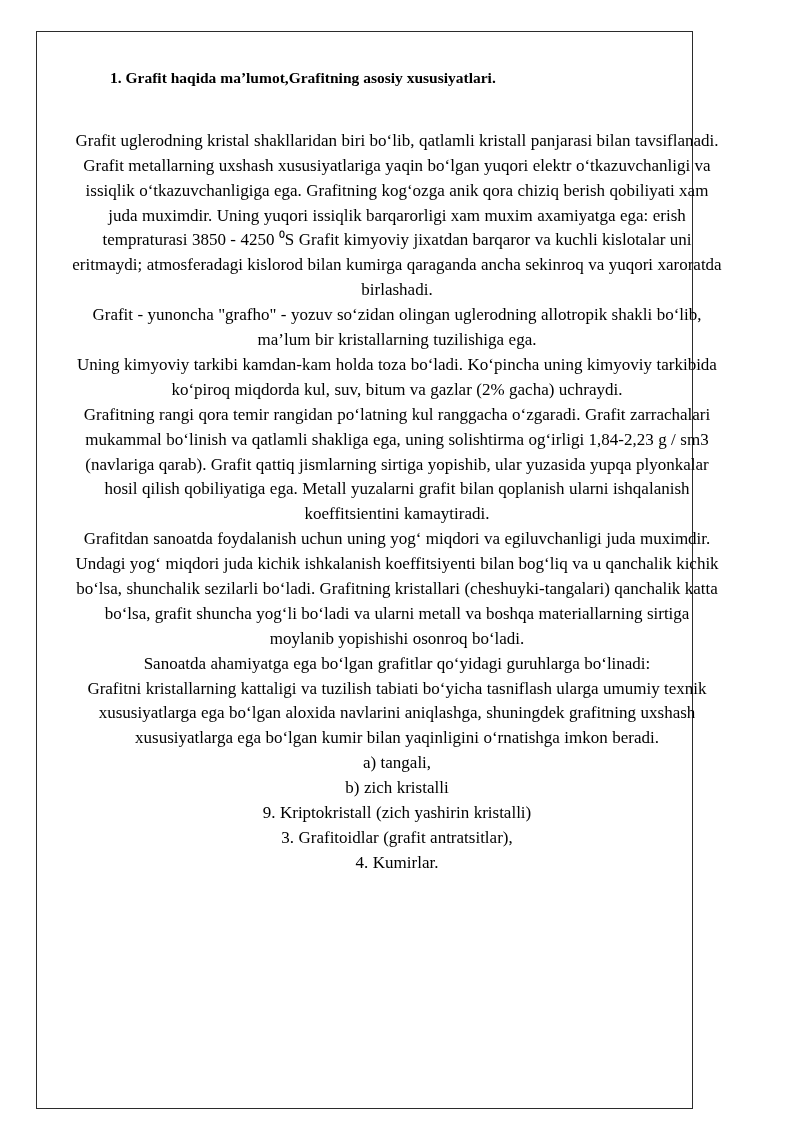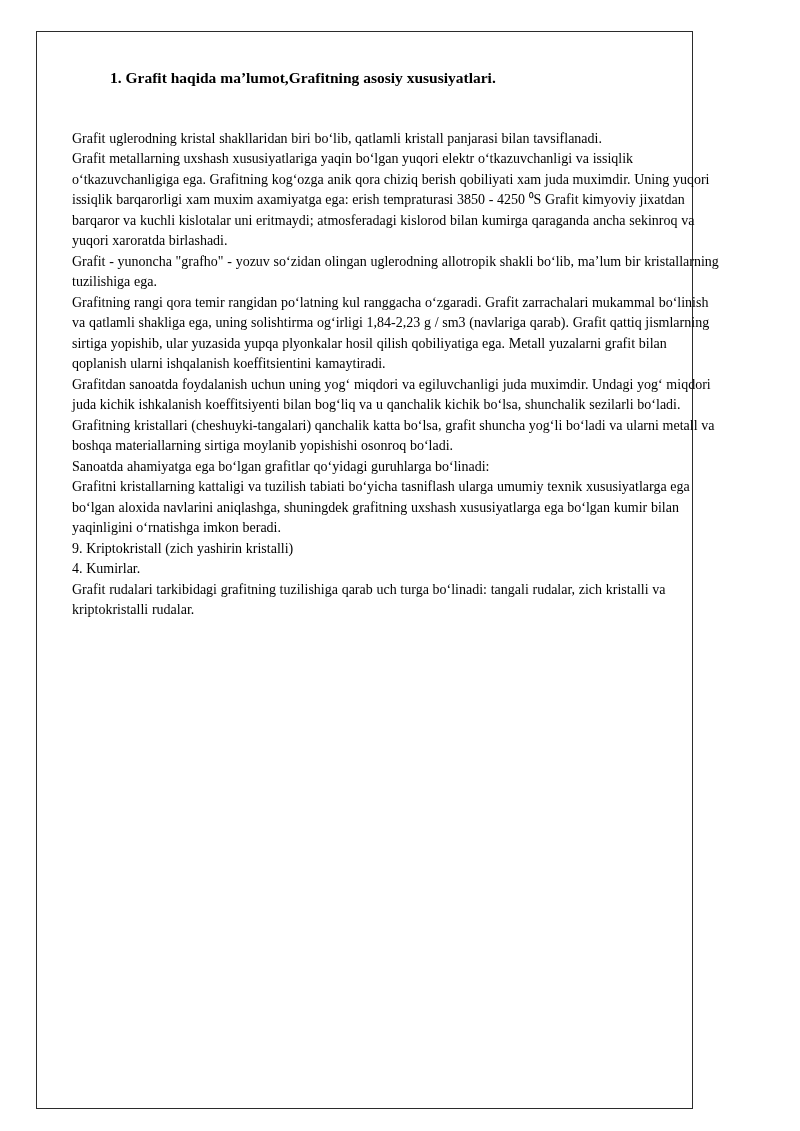--- a/index.html
+++ b/index.html
@@ -43,43 +43,46 @@
     text-align: left;
     padding-left: 38px;
     line-height: 1.35;
     margin: 0 0 10px 0;
   }
   .spacer {
     height: 30px;
   }
   .body-text p {
     margin: 0;
-    font-size: 14px;
+    font-size: 17px;
     line-height: 1.465;
-    text-align: left;
+    text-align: center;
     word-spacing: 0.2px;
   }
 </style>
 </head>
 <body>
 
 <div class="page">
   <div class="page-border"></div>
 
   <div class="content">
     <h1 class="doc-title">1. Grafit haqida ma’lumot,Grafitning asosiy xususiyatlari.</h1>
 
     <div class="spacer"></div>
 
     <div class="body-text">
       <p>Grafit uglerodning kristal shakllaridan biri bo‘lib, qatlamli kristall panjarasi bilan tavsiflanadi.</p>
       <p>Grafit metallarning uxshash xususiyatlariga yaqin bo‘lgan yuqori elektr o‘tkazuvchanligi va issiqlik o‘tkazuvchanligiga ega. Grafitning kog‘ozga anik qora chiziq berish qobiliyati xam juda muximdir. Uning yuqori issiqlik barqarorligi xam muxim axamiyatga ega: erish tempraturasi 3850 - 4250 ⁰S Grafit kimyoviy jixatdan barqaror va kuchli kislotalar uni eritmaydi; atmosferadagi kislorod bilan kumirga qaraganda ancha sekinroq va yuqori xaroratda birlashadi.</p>
       <p>Grafit - yunoncha "grafho" - yozuv so‘zidan olingan uglerodning allotropik shakli bo‘lib, ma’lum bir kristallarning tuzilishiga ega.</p>
+      <p>Uning kimyoviy tarkibi kamdan-kam holda toza bo‘ladi. Ko‘pincha uning kimyoviy tarkibida ko‘piroq miqdorda kul, suv, bitum va gazlar (2% gacha) uchraydi.</p>
       <p>Grafitning rangi qora temir rangidan po‘latning kul ranggacha o‘zgaradi. Grafit zarrachalari mukammal bo‘linish va qatlamli shakliga ega, uning solishtirma og‘irligi 1,84-2,23 g / sm3 (navlariga qarab). Grafit qattiq jismlarning sirtiga yopishib, ular yuzasida yupqa plyonkalar hosil qilish qobiliyatiga ega. Metall yuzalarni grafit bilan qoplanish ularni ishqalanish koeffitsientini kamaytiradi.</p>
       <p>Grafitdan sanoatda foydalanish uchun uning yog‘ miqdori va egiluvchanligi juda muximdir. Undagi yog‘ miqdori  juda kichik ishkalanish koeffitsiyenti bilan bog‘liq va u qanchalik kichik bo‘lsa, shunchalik sezilarli bo‘ladi. Grafitning kristallari (cheshuyki-tangalari) qanchalik katta bo‘lsa, grafit shuncha yog‘li bo‘ladi va ularni metall va boshqa materiallarning sirtiga moylanib yopishishi osonroq bo‘ladi.</p>
       <p>Sanoatda ahamiyatga ega bo‘lgan grafitlar qo‘yidagi guruhlarga bo‘linadi:</p>
       <p>Grafitni kristallarning kattaligi va tuzilish tabiati bo‘yicha tasniflash ularga umumiy texnik xususiyatlarga ega bo‘lgan aloxida navlarini aniqlashga, shuningdek grafitning uxshash xususiyatlarga ega bo‘lgan kumir bilan yaqinligini o‘rnatishga imkon beradi.</p>
+      <p>a) tangali,</p>
+      <p>b) zich kristalli</p>
       <p>9. Kriptokristall (zich yashirin kristalli)</p>
+      <p>3. Grafitoidlar (grafit antratsitlar),</p>
       <p>4. Kumirlar.</p>
-      <p> Grafit rudalari tarkibidagi grafitning tuzilishiga qarab uch turga bo‘linadi: tangali rudalar, zich kristalli va kriptokristalli rudalar.</p>
     </div>
   </div>
 </div>
 
 </body></html>

